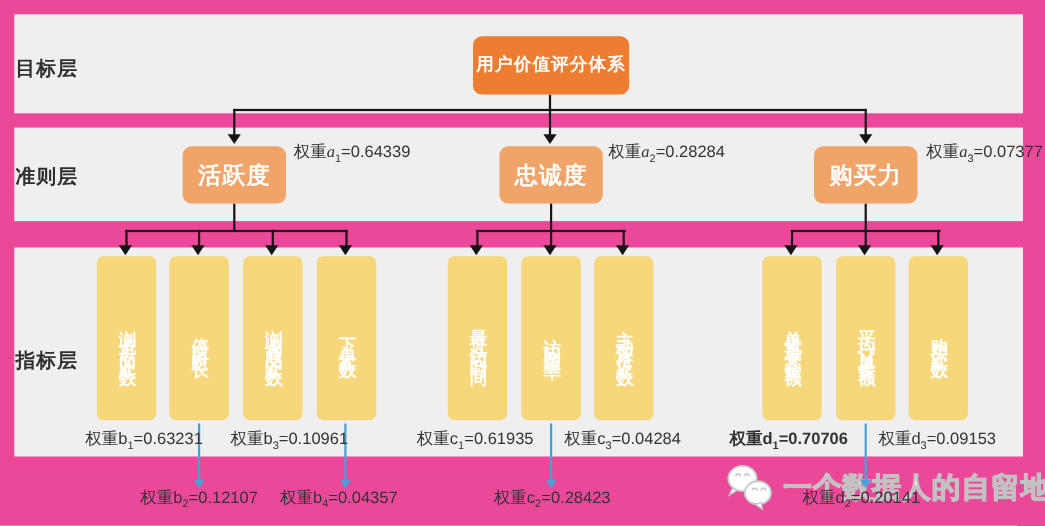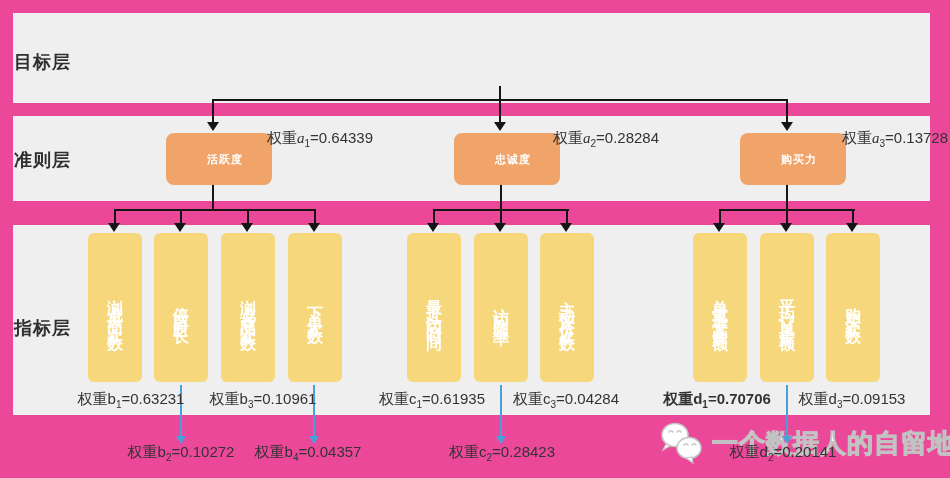--- a/index.html
+++ b/index.html
@@ -2,21 +2,21 @@
 <html><head>
 <meta charset="utf-8">
 <style>
   html,body{margin:0;padding:0;background:#ffffff;}
   body{font-family:"Liberation Sans","DejaVu Sans",sans-serif;}
   .stage{position:relative;width:950px;height:478px;background:#ec4899;overflow:hidden;}
   .band{position:absolute;left:13px;width:917px;background:#efefef;}
   .layer-label{position:absolute;left:14px;font-size:18px;font-weight:bold;color:#2f2f2f;letter-spacing:1px;}
   .node{position:absolute;display:flex;align-items:center;justify-content:center;color:#fff;font-weight:bold;}
   .goal-box{background:#ED7D31;border-radius:8px;font-size:16px;letter-spacing:1px;}
-  .crit-box{background:#F0A46A;border-radius:8px;font-size:11px;letter-spacing:1px;padding-left:12px;}
+  .crit-box{background:#F0A46A;border-radius:8px;font-size:21px;letter-spacing:1px;}
   .ind-box{background:#F6D77B;border-radius:6px;}
   .ind-box span{writing-mode:vertical-rl;text-orientation:upright;font-size:16px;font-weight:bold;color:#fff;letter-spacing:7px;line-height:1;}
   .hline,.vline{position:absolute;background:#151515;}
   .hline{height:2px;}
   .vline{width:2px;}
   .ah{position:absolute;width:0;height:0;border-left:6px solid transparent;border-right:6px solid transparent;border-top:9px solid #151515;}
   .bline{position:absolute;width:2px;background:#49A0D8;}
   .bah{position:absolute;width:0;height:0;border-left:5px solid transparent;border-right:5px solid transparent;border-top:8px solid #49A0D8;}
   .wlabel{position:absolute;font-size:15px;color:#333;white-space:nowrap;}
   .wlabel.ctr{transform:translateX(-50%);}
@@ -69,28 +69,29 @@
 
   <div class="vline" style="left:786px;top:185px;height:26px;"></div>
   <div class="hline" style="left:719px;top:209px;width:136px;"></div>
   <div class="vline" style="left:719px;top:209px;height:15px;"></div>
   <div class="vline" style="left:786px;top:209px;height:15px;"></div>
   <div class="vline" style="left:852px;top:209px;height:15px;"></div>
   <div class="ah" style="left:713px;top:223px;"></div>
   <div class="ah" style="left:780px;top:223px;"></div>
   <div class="ah" style="left:846px;top:223px;"></div>
 
+  <div class="node goal-box" style="left:430px;top:33px;width:142px;height:53px;">用户价值评分体系</div>
 
   <div class="node crit-box" style="left:166px;top:133px;width:94px;height:52px;">活跃度</div>
   <div class="node crit-box" style="left:740px;top:133px;width:94px;height:52px;">购买力</div>
   <div class="node crit-box" style="left:454px;top:133px;width:94px;height:52px;">忠诚度</div>
 
   <div class="wlabel" style="left:267px;top:129px;"><span>权重</span><span class="wv-i">a</span><sub>1</sub><span>=0.64339</span></div>
   <div class="wlabel" style="left:553px;top:129px;"><span>权重</span><span class="wv-i">a</span><sub>2</sub><span>=0.28284</span></div>
-  <div class="wlabel" style="left:842px;top:129px;"><span>权重</span><span class="wv-i">a</span><sub>3</sub><span>=0.13728</span></div>
+  <div class="wlabel" style="left:842px;top:129px;"><span>权重</span><span class="wv-i">a</span><sub>3</sub><span>=0.07377</span></div>
 
   <div class="node ind-box" style="left:88px;top:233px;width:54px;height:149px;">
       <span>浏览页面次数</span>
     </div>
   <div class="node ind-box" style="left:154px;top:233px;width:54px;height:149px;">
       <span>停留时长</span>
     </div>
   <div class="node ind-box" style="left:221px;top:233px;width:54px;height:149px;">
       <span>浏览商品次数</span>
     </div>
@@ -145,18 +146,18 @@
   <div class="bline" style="left:786px;top:385px;height:52px;"></div>
   <div class="bah" style="left:782px;top:436px;"></div>
 
   <div class="wlabel ctr" style="left:131px;top:390px;"><span>权重</span><span>b</span><sub>1</sub><span>=0.63231</span></div>
   <div class="wlabel ctr" style="left:263px;top:390px;"><span>权重</span><span>b</span><sub>3</sub><span>=0.10961</span></div>
   <div class="wlabel ctr" style="left:432px;top:390px;"><span>权重</span><span>c</span><sub>1</sub><span>=0.61935</span></div>
   <div class="wlabel ctr" style="left:566px;top:390px;"><span>权重</span><span>c</span><sub>3</sub><span>=0.04284</span></div>
   <div class="wlabel ctr" style="left:717px;top:390px;font-weight:bold;"><span>权重</span><span>d</span><sub>1</sub><span>=0.70706</span></div>
   <div class="wlabel ctr" style="left:852px;top:390px;"><span>权重</span><span>d</span><sub>3</sub><span>=0.09153</span></div>
 
-  <div class="wlabel ctr" style="left:181px;top:443px;"><span>权重</span><span>b</span><sub>2</sub><span>=0.10272</span></div>
+  <div class="wlabel ctr" style="left:181px;top:443px;"><span>权重</span><span>b</span><sub>2</sub><span>=0.12107</span></div>
   <div class="wlabel ctr" style="left:308px;top:443px;"><span>权重</span><span>b</span><sub>4</sub><span>=0.04357</span></div>
   <div class="wlabel ctr" style="left:502px;top:443px;"><span>权重</span><span>c</span><sub>2</sub><span>=0.28423</span></div>
   <div class="wlabel ctr" style="left:783px;top:443px;"><span>权重</span><span>d</span><sub>2</sub><span>=0.20141</span></div>
 
 </div>
 
 </body></html>

